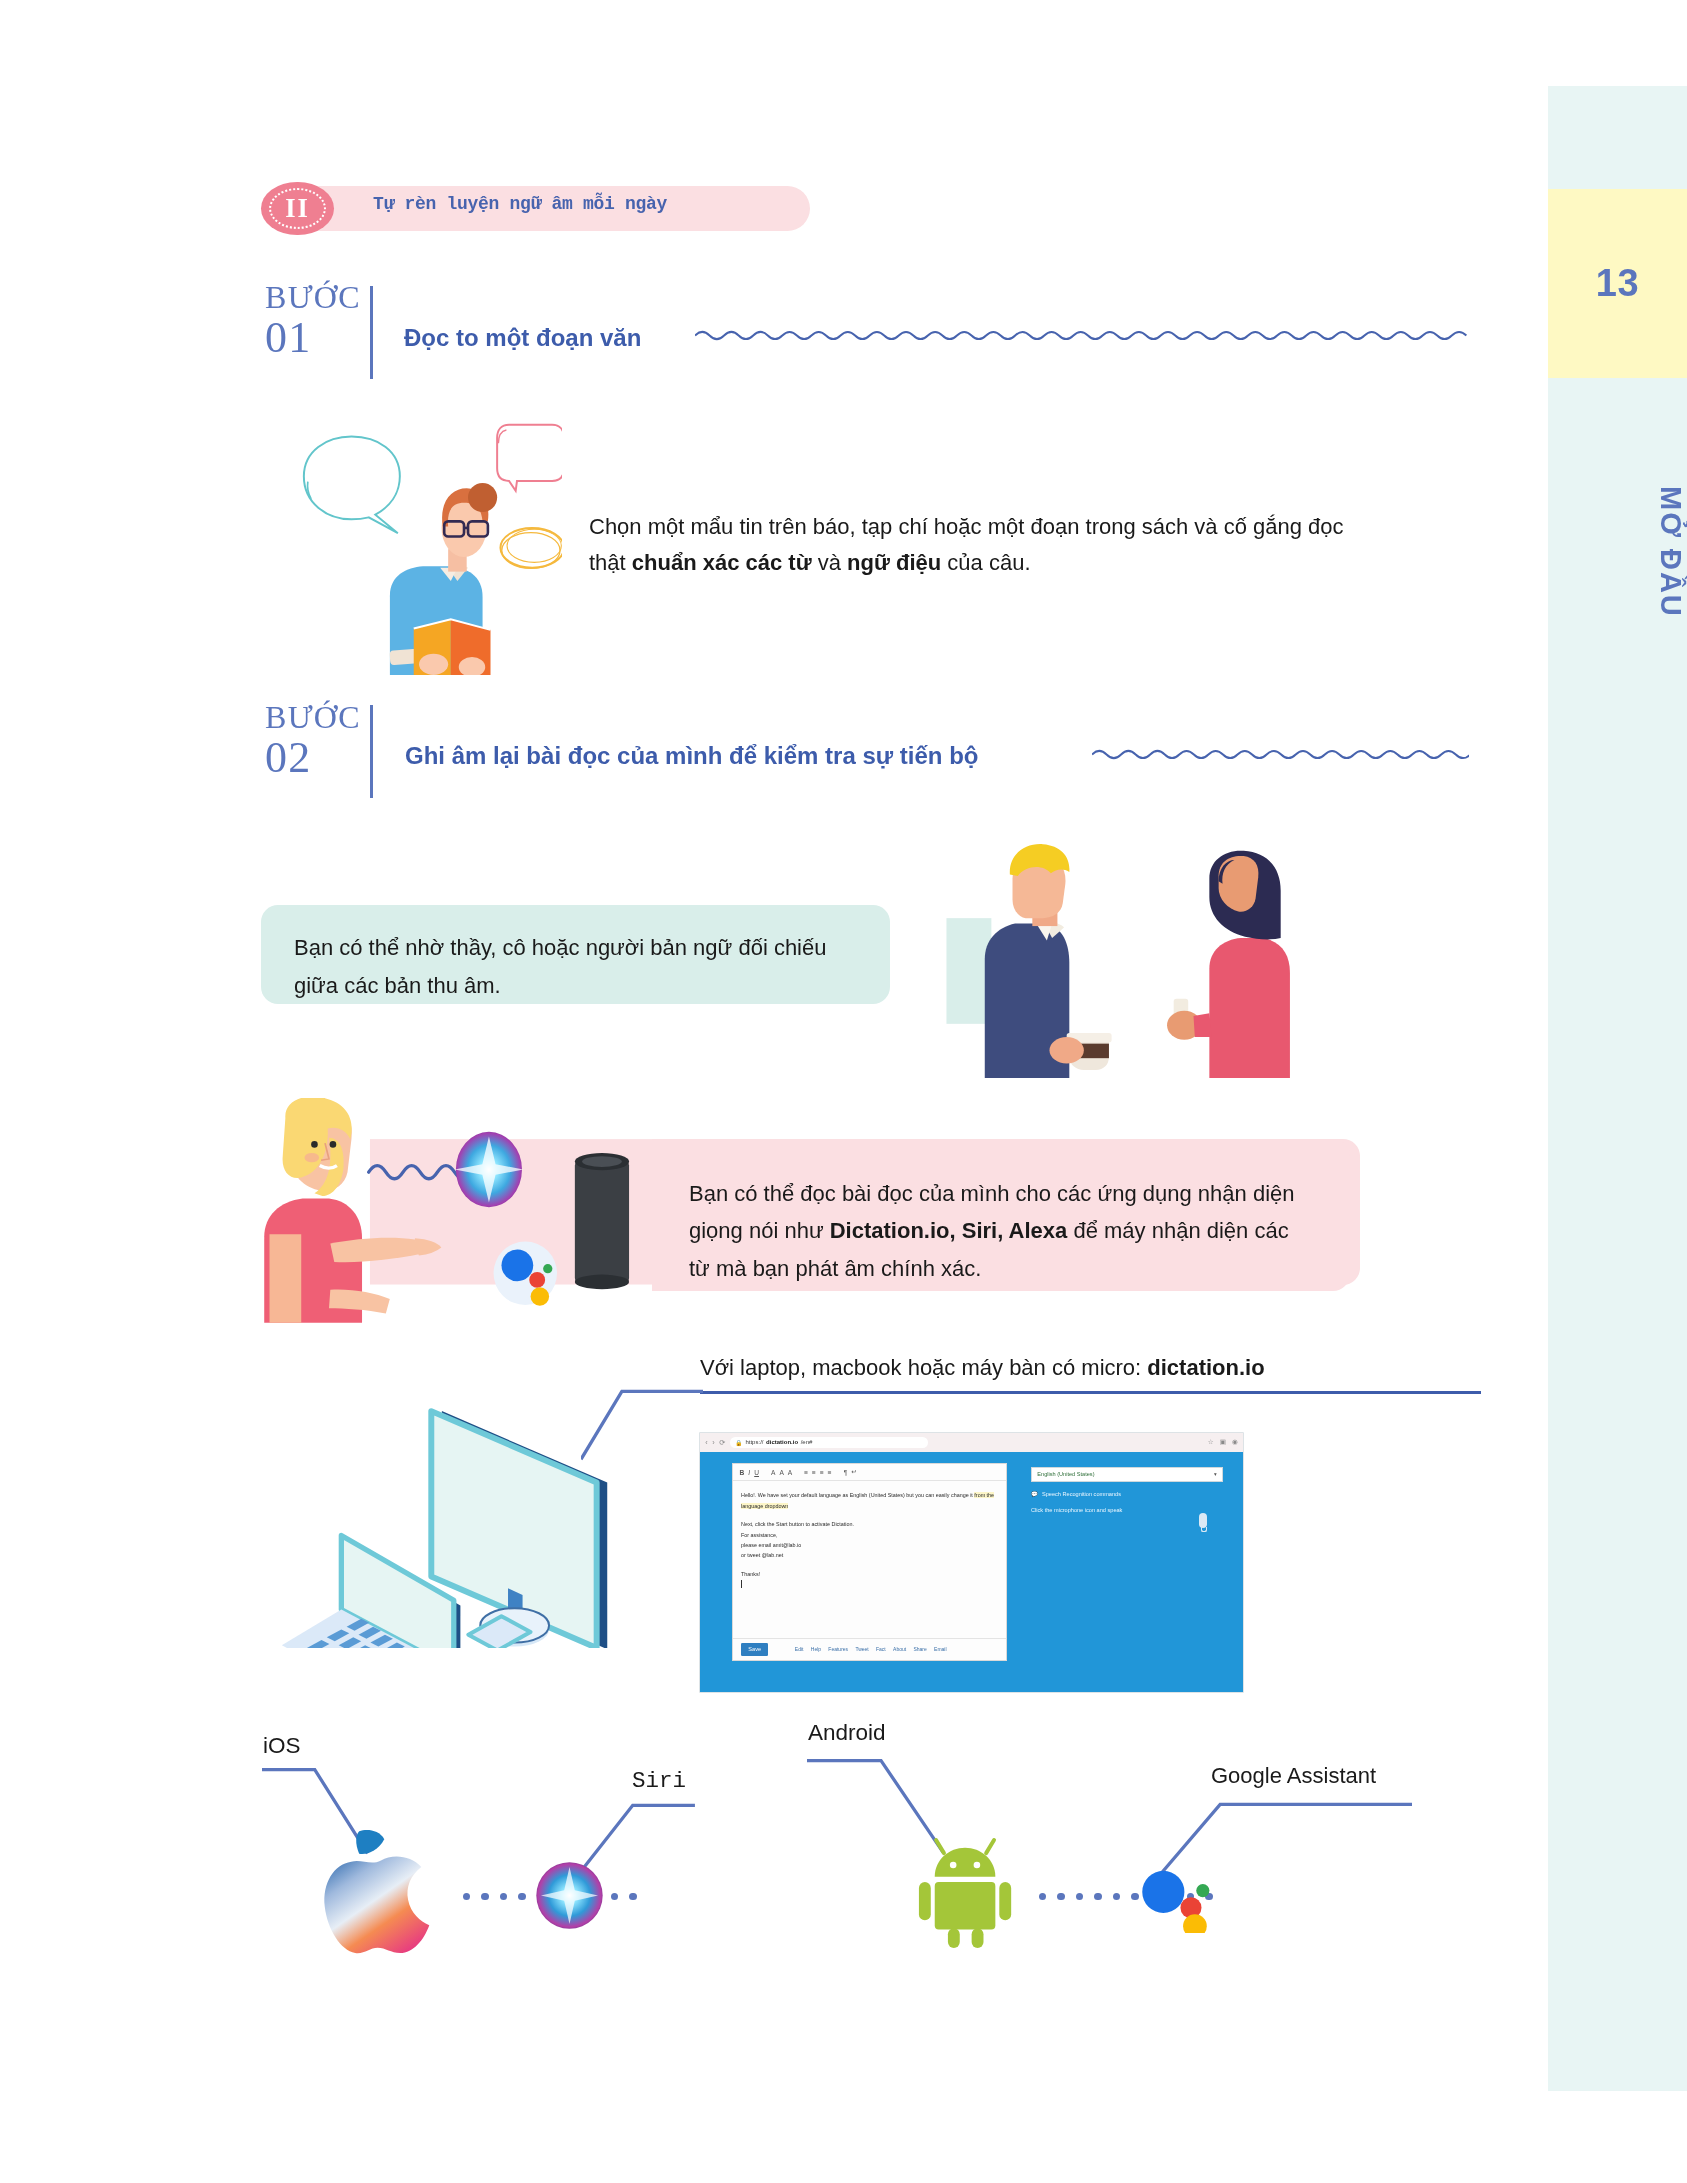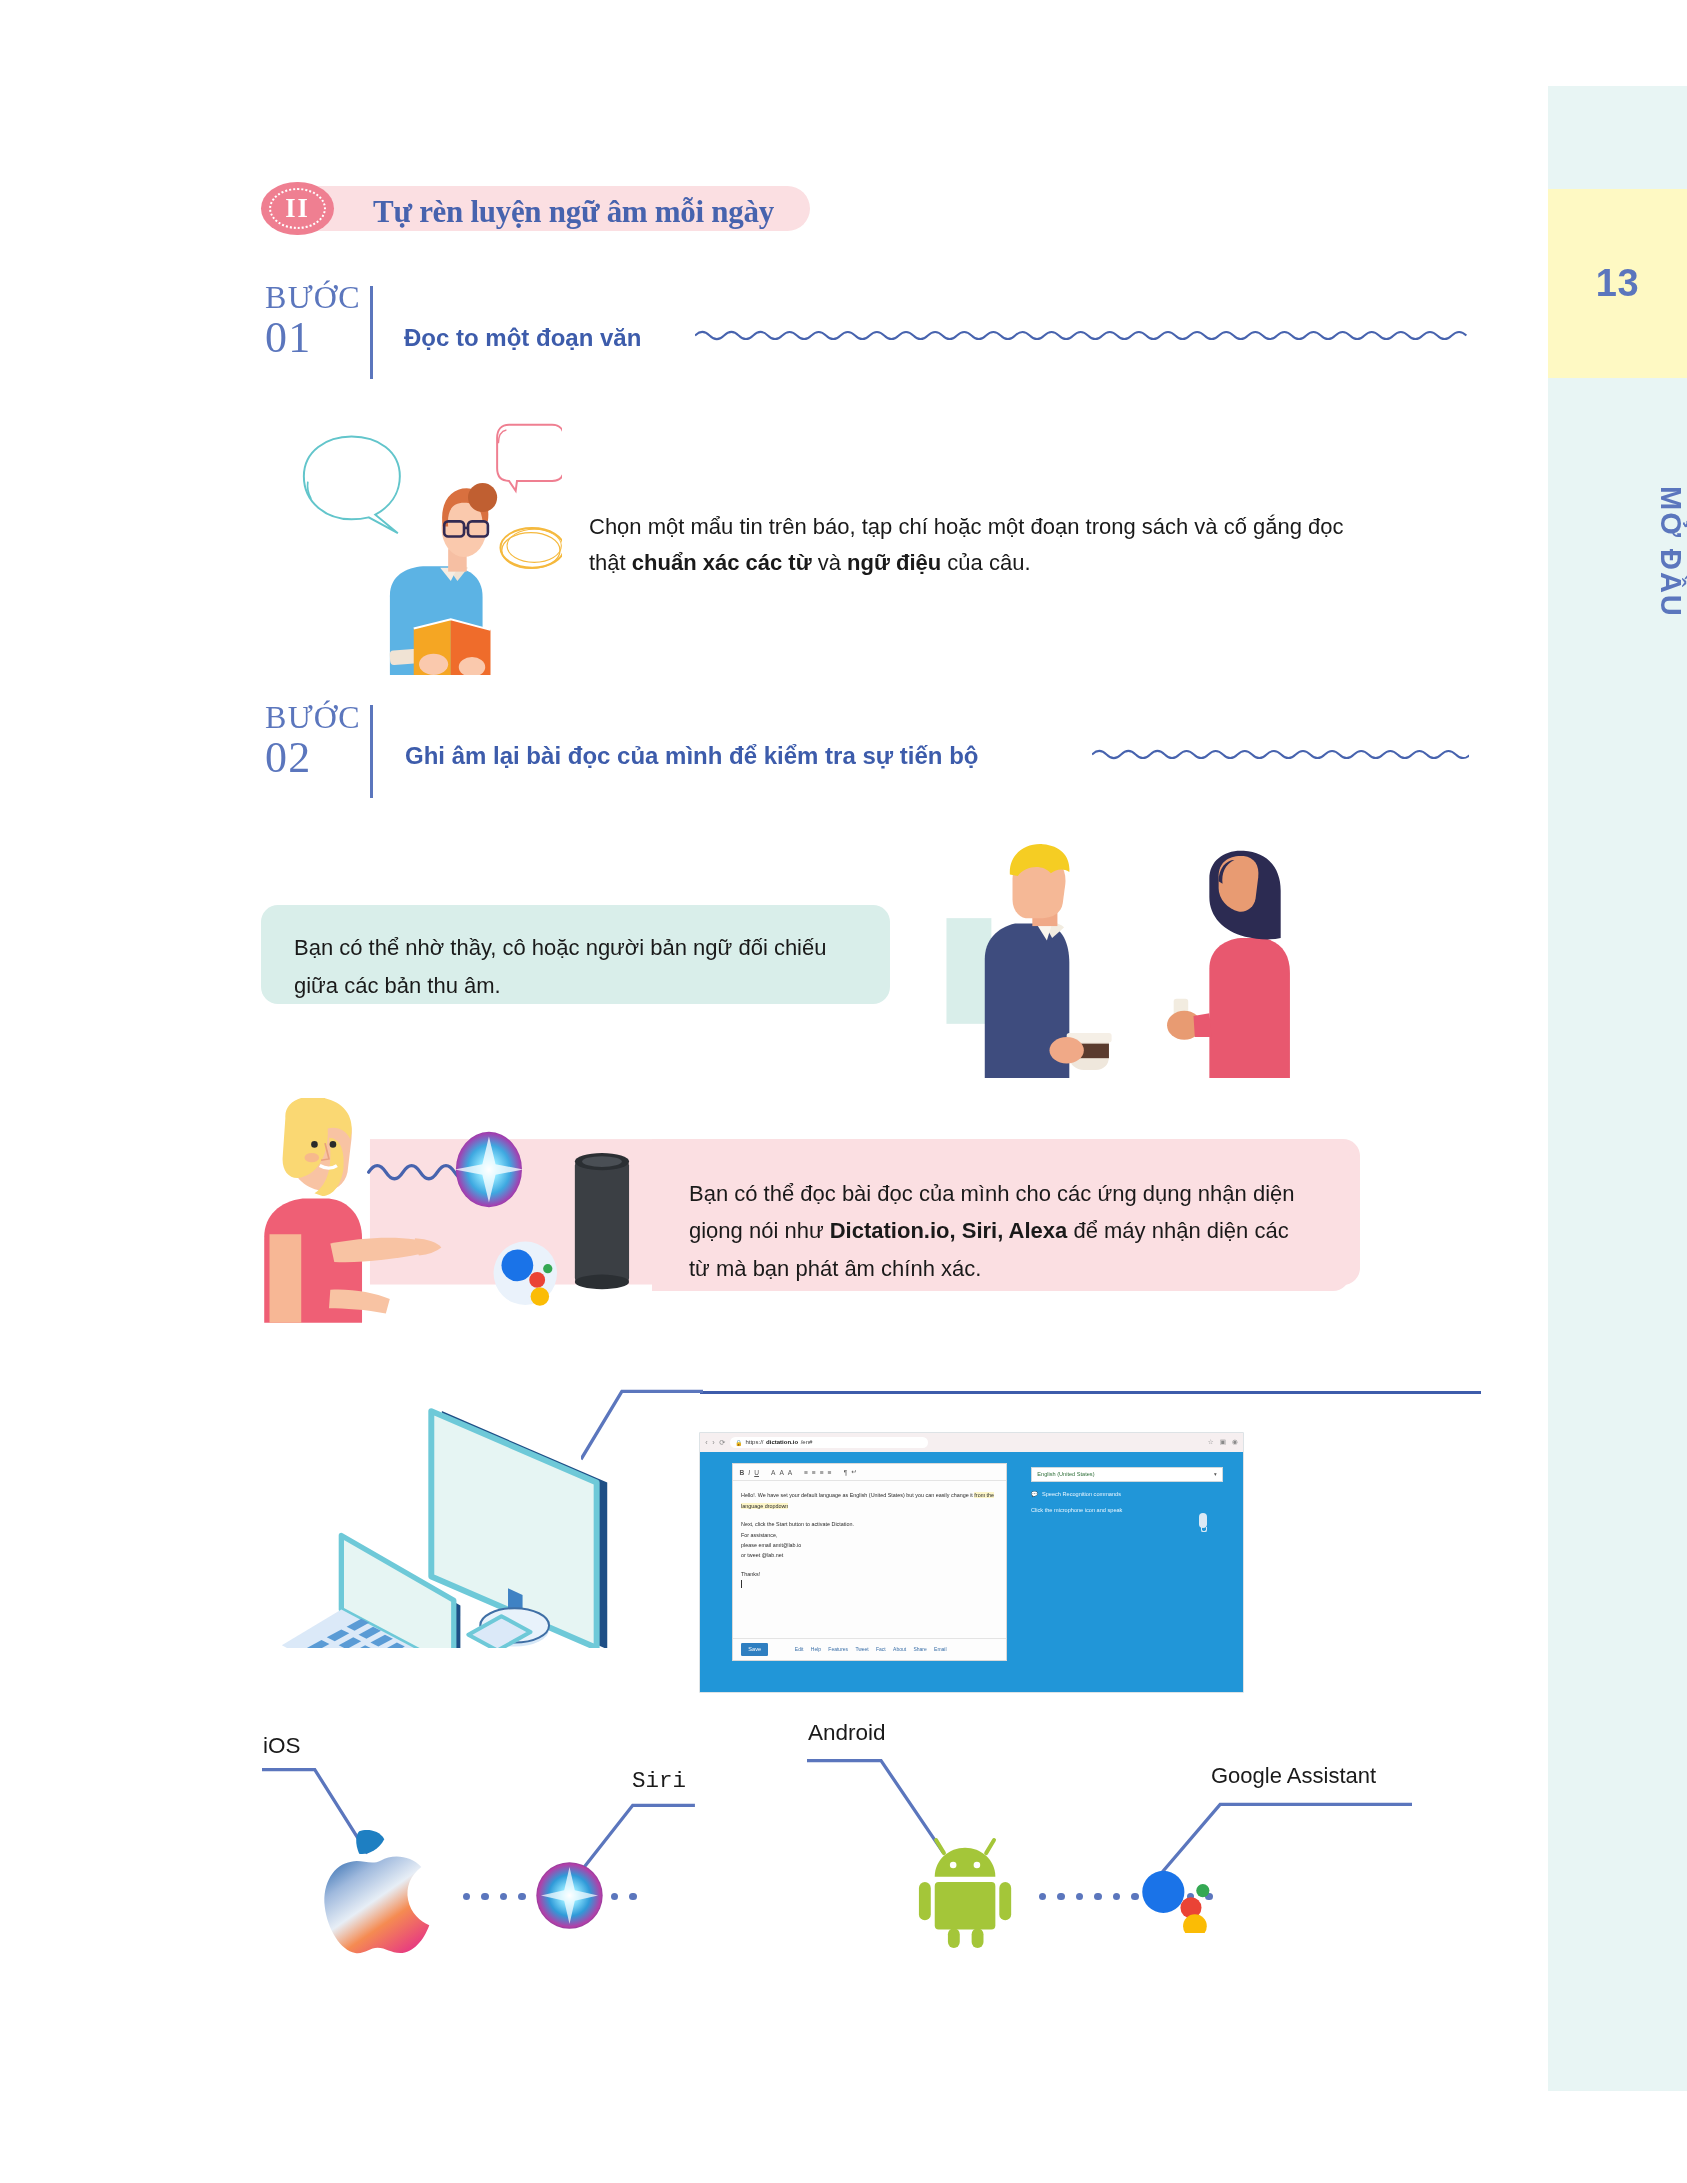--- a/index.html
+++ b/index.html
@@ -43,22 +43,22 @@
     border-radius:28.4px/20.5px;
     border: 2px dotted #ffffff;
   }
   .pill-badge .numeral {
     color:#ffffff; font-size:26.5px; font-weight:bold; letter-spacing:2px; z-index:2;
     font-family:"Liberation Serif", serif;
     text-align:center;
   }
   .pill-title {
     position:absolute; left:112px; top:12px;
-    color:#4763ae; font-size:31px; font-weight:bold;
-    font-family:Liberation Serif, serif;
+    color:#4763ae; font-size:18px; font-weight:bold;
+    font-family:Liberation Mono, monospace;
     letter-spacing:-0.3px;
   }
 
   
   .step { position:absolute; }
   .step-word {
     color:#5b76bd; font-size:32px; letter-spacing:1.3px; line-height:1;
     font-family:"Liberation Serif", serif;
   }
   .step-num {
@@ -318,20 +318,23 @@
     <circle cx="403" cy="253" r="24" fill="#1a73e8"></circle>
     <circle cx="433" cy="275" r="12" fill="#ea4335"></circle>
     <circle cx="449" cy="258" r="7" fill="#34a853"></circle>
     <circle cx="437" cy="300" r="14" fill="#fbbc05"></circle>
   </svg>
 
   <div class="callout pink" style="left:652px; top:1139px; width:698px; height:152px; padding:4px 37px; border-radius:0 17px 17px 0;">
     <p><span>Bạn có thể đọc bài đọc của mình cho các ứng dụng nhận diện giọng nói như </span><b>Dictation.io, Siri, Alexa</b><span> để máy nhận diện các từ mà bạn phát âm chính xác.</span></p>
   </div>
 
+  <div class="body-text" style="left:700px; top:1350px; white-space:nowrap;">
+    <span>Với laptop, macbook hoặc máy bàn có micro: </span><b>dictation.io</b>
+  </div>
   <div style="position:absolute; left:700px; top:1391px; width:781px; height:2.6px; background:#3d5cab;"></div>
   <svg class="leader" style="left:581px; top:1388px; width:122px; height:76px;" viewBox="0 0 185 115">
     <path d="M185,5 L62,5 L0,108" fill="none" stroke="#5b76bd" stroke-width="5"></path>
   </svg>
 
   <svg class="illus" style="left:258px; top:1370px; width:463px; height:278px;" viewBox="0 0 700 420">
 
     <path d="M268,68 L518,176 L518,428 L268,318 Z" fill="#1e4f86" transform="translate(10,-6)"></path>
     <path d="M262,62 L512,170 L512,420 L262,312 Z" fill="#e6f5f3" stroke="#6ec9d8" stroke-width="9" stroke-linejoin="round"></path>
     <path d="M378,330 L378,378 L400,388 L400,340 Z" fill="#3f82c4"></path>

